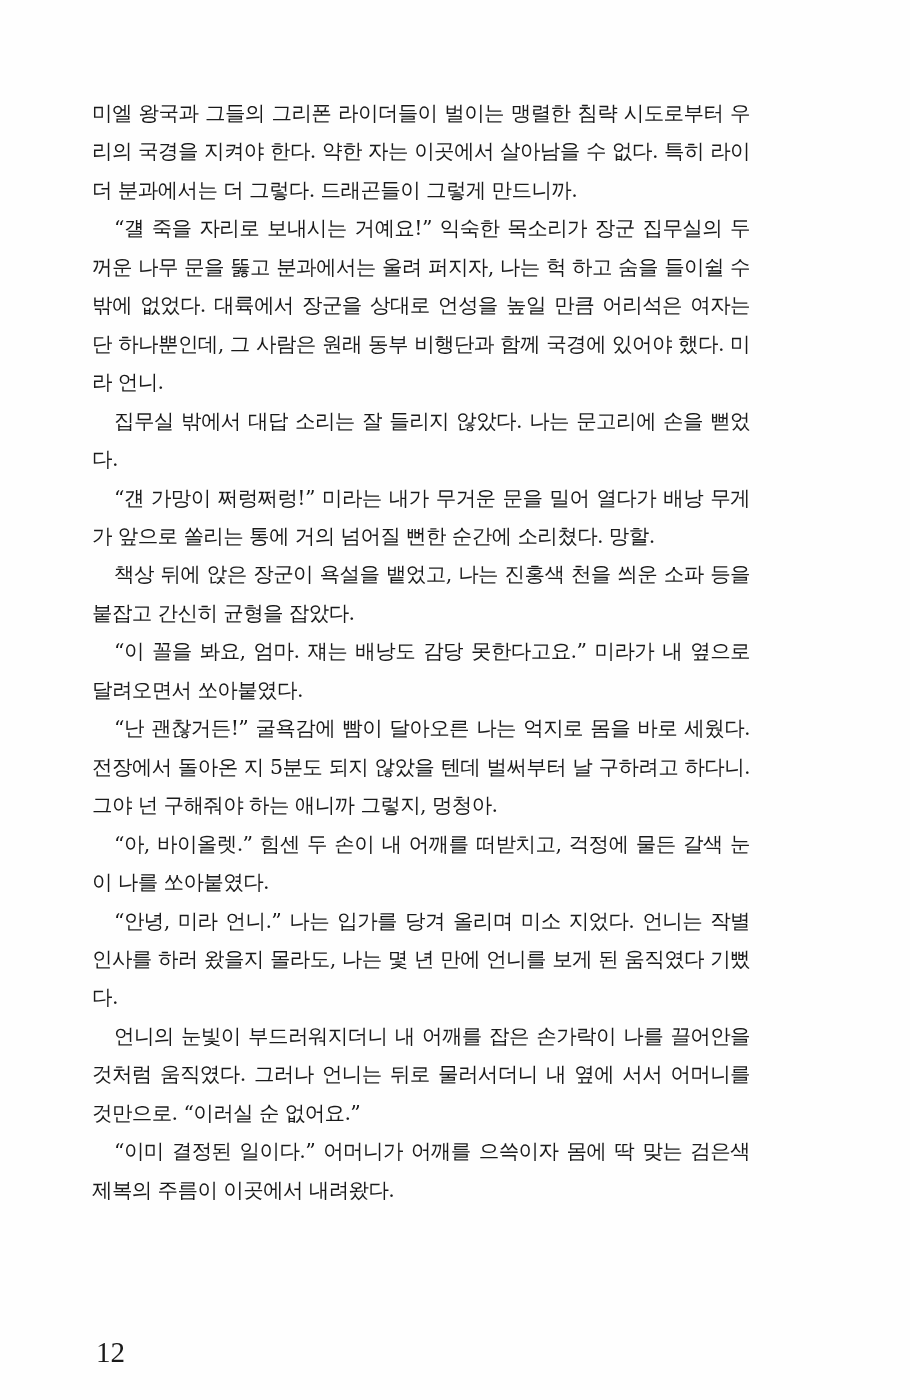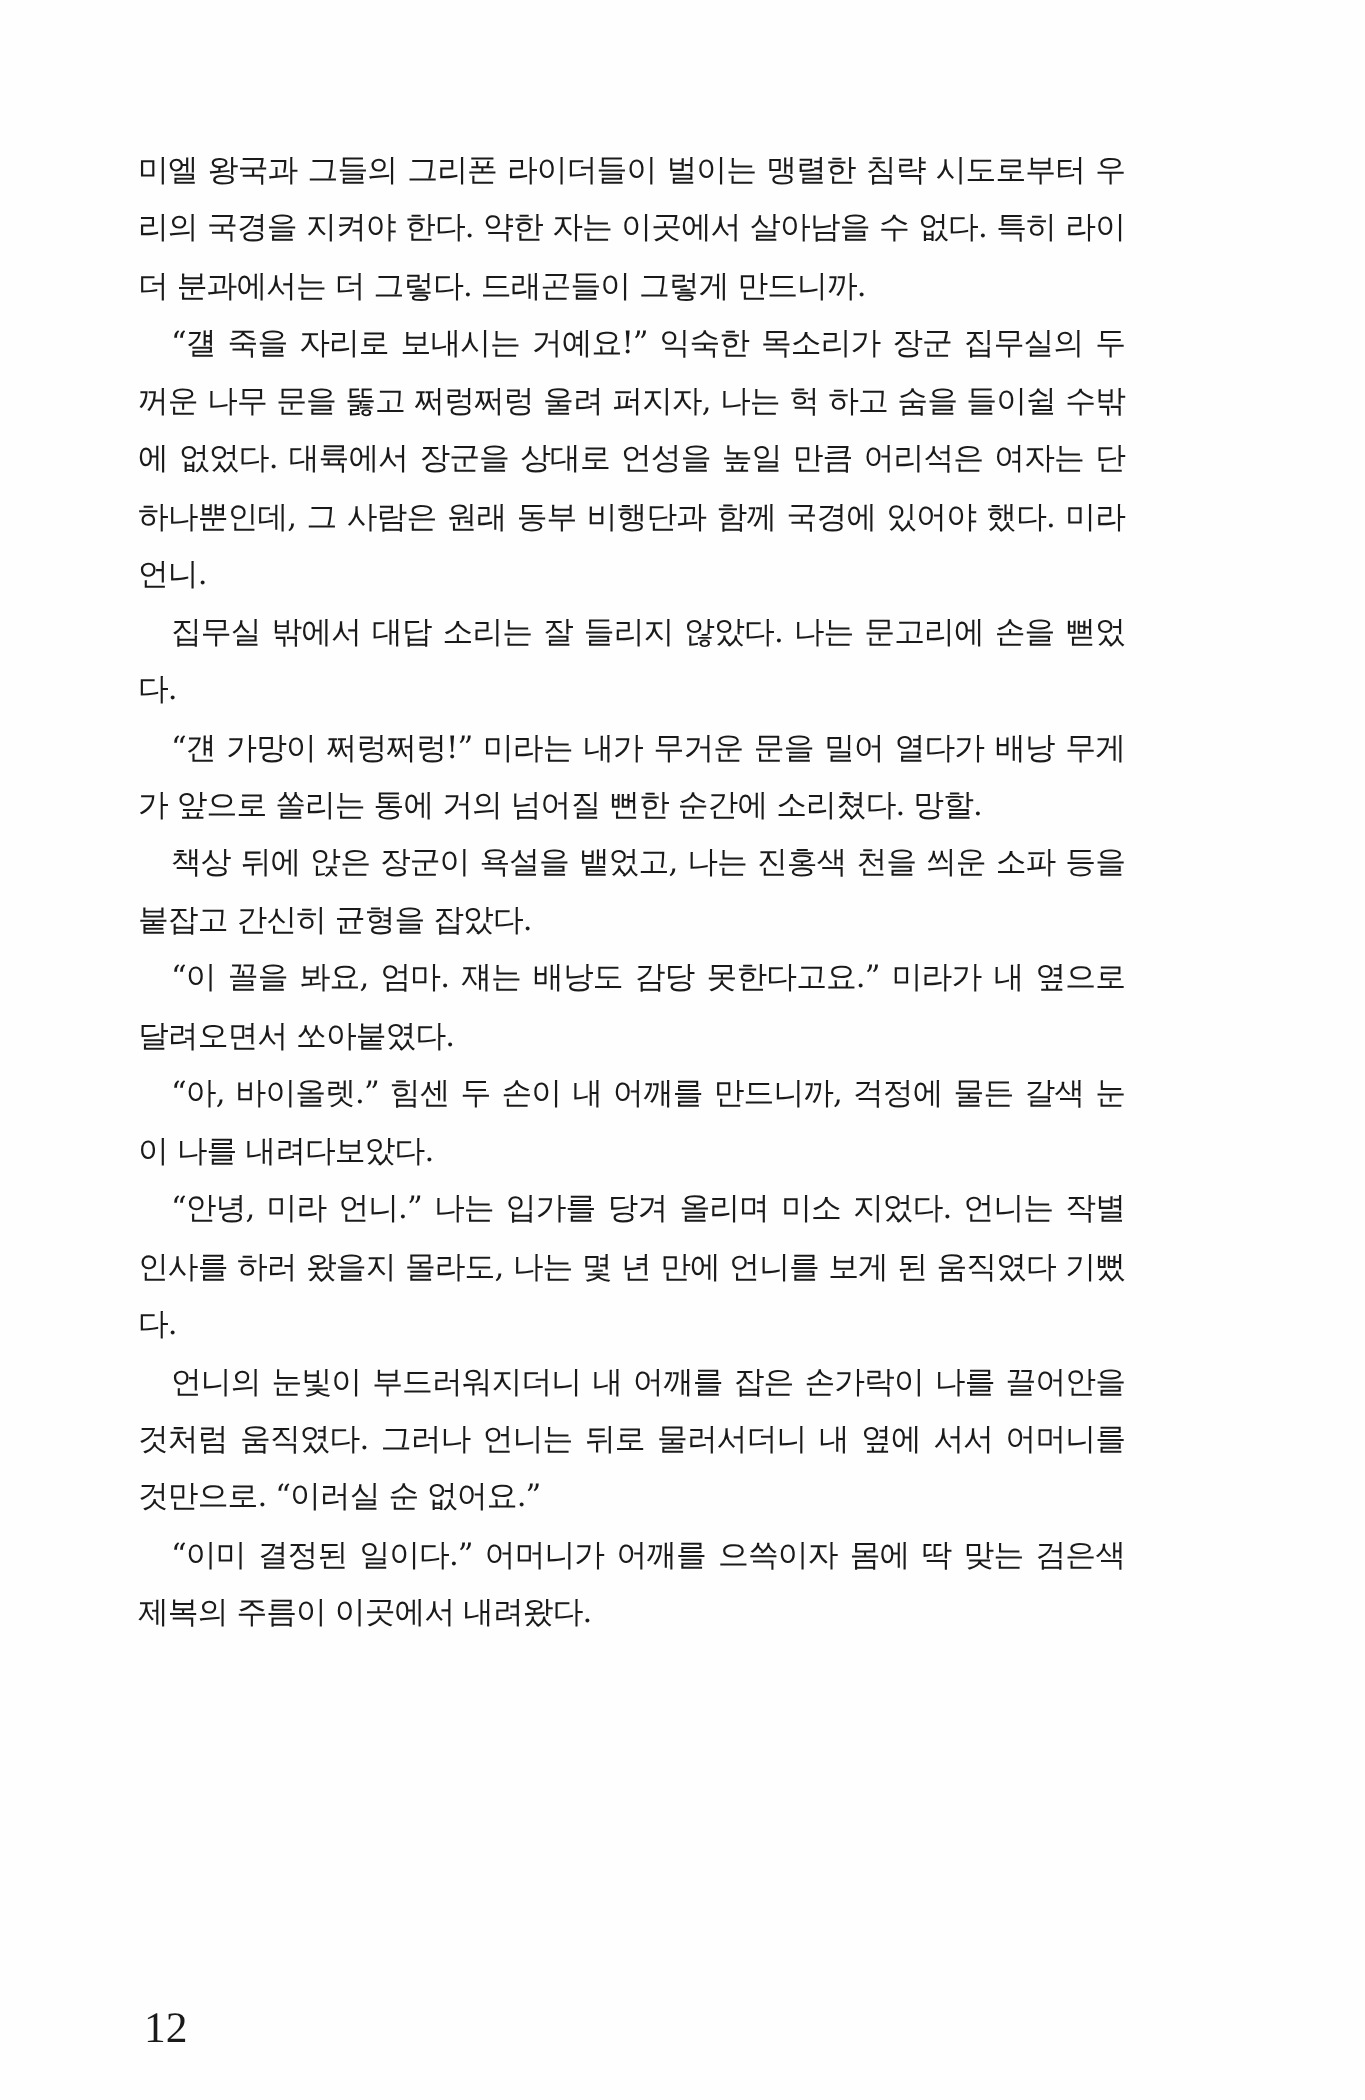--- a/index.html
+++ b/index.html
@@ -28,24 +28,25 @@
     font-size: 29px;
     color: #1a1a1a;
   }
 </style>
 </head>
 <body>
 
 <div class="page">
   <div class="text-block">
     <p>미엘 왕국과 그들의 그리폰 라이더들이 벌이는 맹렬한 침략 시도로부터 우리의 국경을 지켜야 한다. 약한 자는 이곳에서 살아남을 수 없다. 특히 라이더 분과에서는 더 그렇다. 드래곤들이 그렇게 만드니까.</p>
-    <p class="indent">“걜 죽을 자리로 보내시는 거예요!” 익숙한 목소리가 장군 집무실의 두꺼운 나무 문을 뚫고 쩌렁쩌렁 울려 퍼지자, 나는 헉 하고 숨을 들이쉴 수밖에 없었다. 대륙에서 장군을 상대로 언성을 높일 만큼 어리석은 여자는 단 하나뿐인데, 그 사람은 원래 동부 비행단과 함께 국경에 있어야 했다. 미라 언니.</p>
+    <p class="indent">“걜 죽을 자리로 보내시는 거예요!” 익숙한 목소리가 장군 집무실의 두꺼운 나무 문을 뚫고 분과에서는 울려 퍼지자, 나는 헉 하고 숨을 들이쉴 수밖에 없었다. 대륙에서 장군을 상대로 언성을 높일 만큼 어리석은 여자는 단 하나뿐인데, 그 사람은 원래 동부 비행단과 함께 국경에 있어야 했다. 미라 언니.</p>
     <p class="indent">집무실 밖에서 대답 소리는 잘 들리지 않았다. 나는 문고리에 손을 뻗었다.</p>
     <p class="indent">“걘 가망이 쩌렁쩌렁!” 미라는 내가 무거운 문을 밀어 열다가 배낭 무게가 앞으로 쏠리는 통에 거의 넘어질 뻔한 순간에 소리쳤다. 망할.</p>
     <p class="indent">책상 뒤에 앉은 장군이 욕설을 뱉었고, 나는 진홍색 천을 씌운 소파 등을 붙잡고 간신히 균형을 잡았다.</p>
     <p class="indent">“이 꼴을 봐요, 엄마. 쟤는 배낭도 감당 못한다고요.” 미라가 내 옆으로 달려오면서 쏘아붙였다.</p>
-    <p class="indent">“아, 바이올렛.” 힘센 두 손이 내 어깨를 만드니까, 걱정에 물든 갈색 눈이 나를 내려다보았다.</p>
+    <p class="indent">“난 괜찮거든!” 굴욕감에 빰이 달아오른 나는 억지로 몸을 바로 세웠다. 전장에서 돌아온 지 5분도 되지 않았을 텐데 벌써부터 날 구하려고 하다니. 그야 넌 구해줘야 하는 애니까 그렇지, 멍청아.</p>
+    <p class="indent">“아, 바이올렛.” 힘센 두 손이 내 어깨를 떠받치고, 걱정에 물든 갈색 눈이 나를 쏘아붙였다.</p>
     <p class="indent">“안녕, 미라 언니.” 나는 입가를 당겨 올리며 미소 지었다. 언니는 작별 인사를 하러 왔을지 몰라도, 나는 몇 년 만에 언니를 보게 된 움직였다 기뻤다.</p>
     <p class="indent">언니의 눈빛이 부드러워지더니 내 어깨를 잡은 손가락이 나를 끌어안을 것처럼 움직였다. 그러나 언니는 뒤로 물러서더니 내 옆에 서서 어머니를 것만으로. “이러실 순 없어요.”</p>
     <p class="indent">“이미 결정된 일이다.” 어머니가 어깨를 으쓱이자 몸에 딱 맞는 검은색 제복의 주름이 이곳에서 내려왔다.</p>
   </div>
   <div class="folio">12</div>
 </div>
 
 </body></html>

